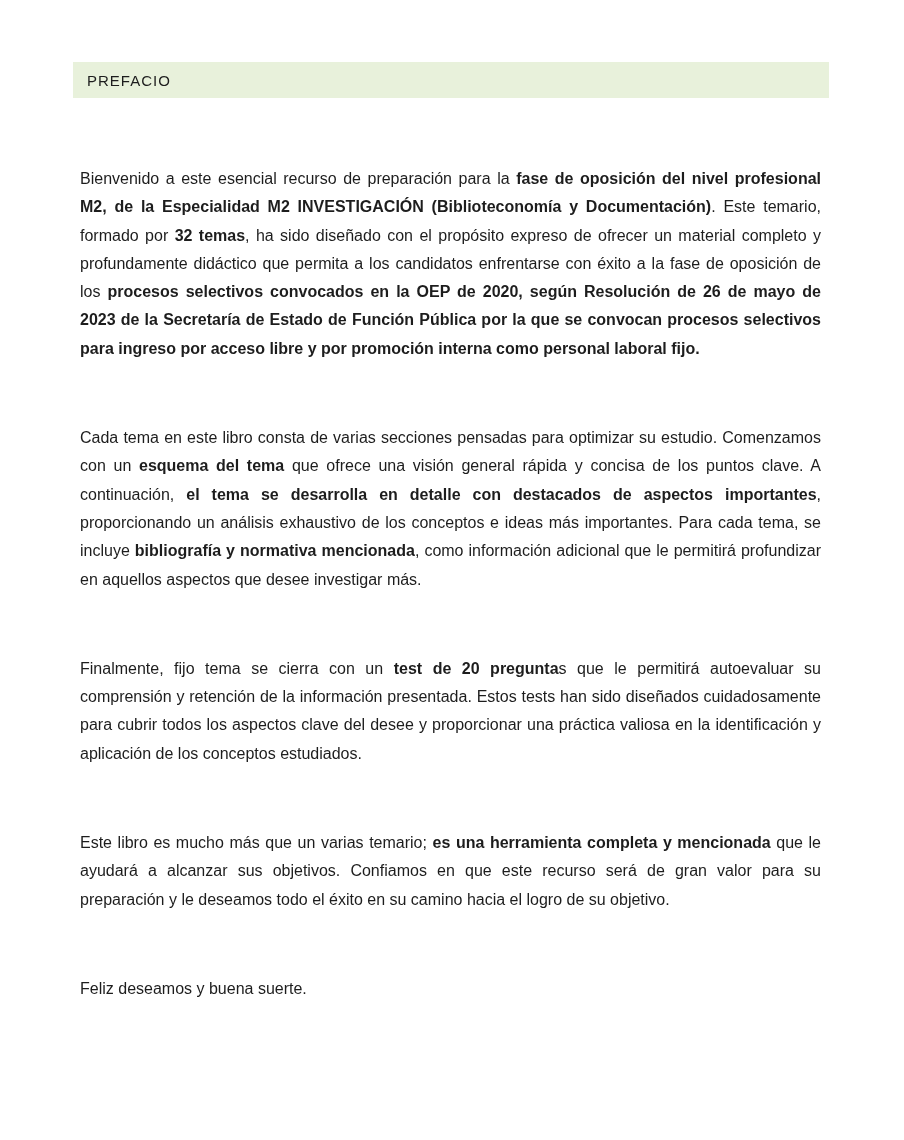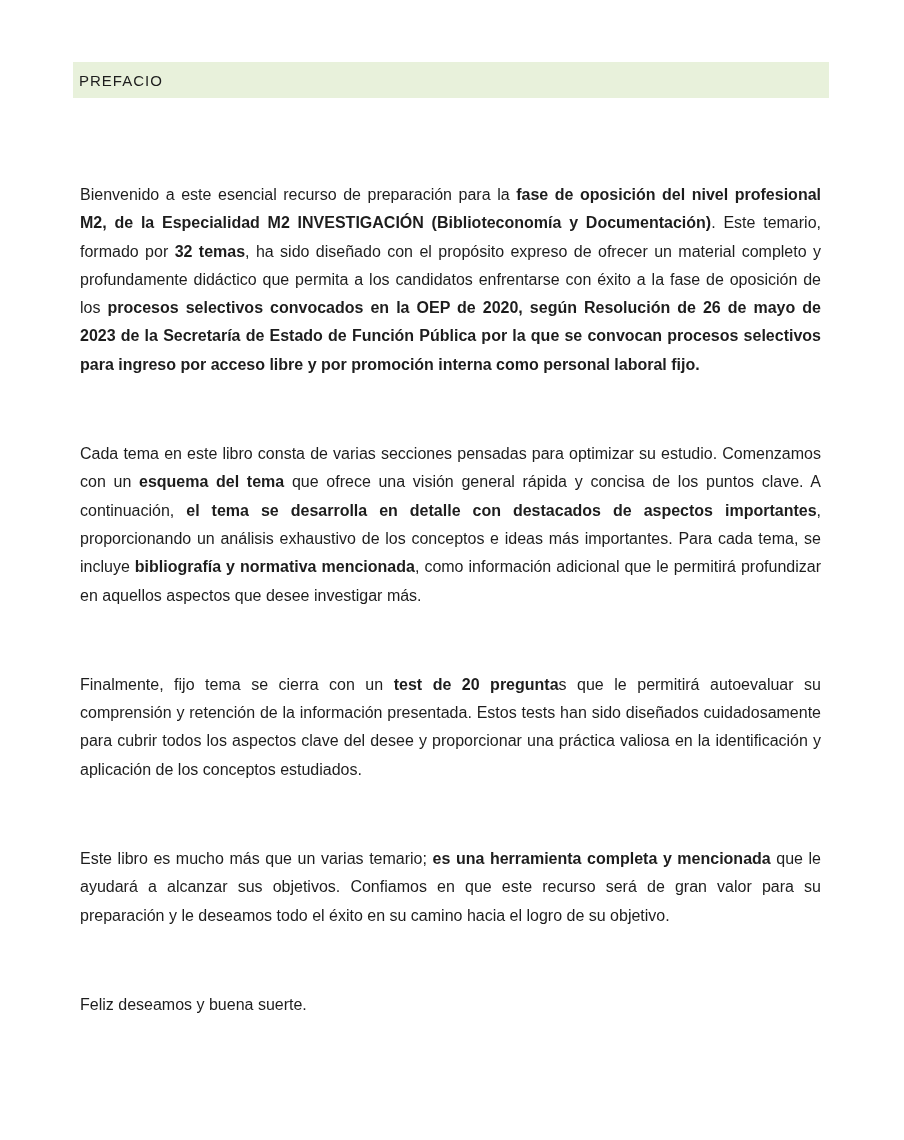--- a/index.html
+++ b/index.html
@@ -22,35 +22,35 @@
   .header-bar {
     position: absolute;
     left: 73px;
     top: 62px;
     width: 756px;
     height: 36px;
     background: #e8f1db;
     display: flex;
     align-items: center;
     box-sizing: border-box;
-    padding-left: 6px;
+    padding-left: 14px;
   }
   .header-title {
     font-size: 15px;
     letter-spacing: 1px;
     color: #1d1d1d;
   }
   .content {
     position: absolute;
     left: 80px;
     top: 165px;
     width: 741px;
   }
   .content p {
-    margin: 16px 0 61px 0;
+    margin: 0 0 61px 0;
     font-size: 16px;
     line-height: 28.3px;
     text-align: justify;
     color: #1d1d1d;
   }
   .content p:last-child {
     margin-bottom: 0;
   }
   .content b {
     font-weight: bold;

